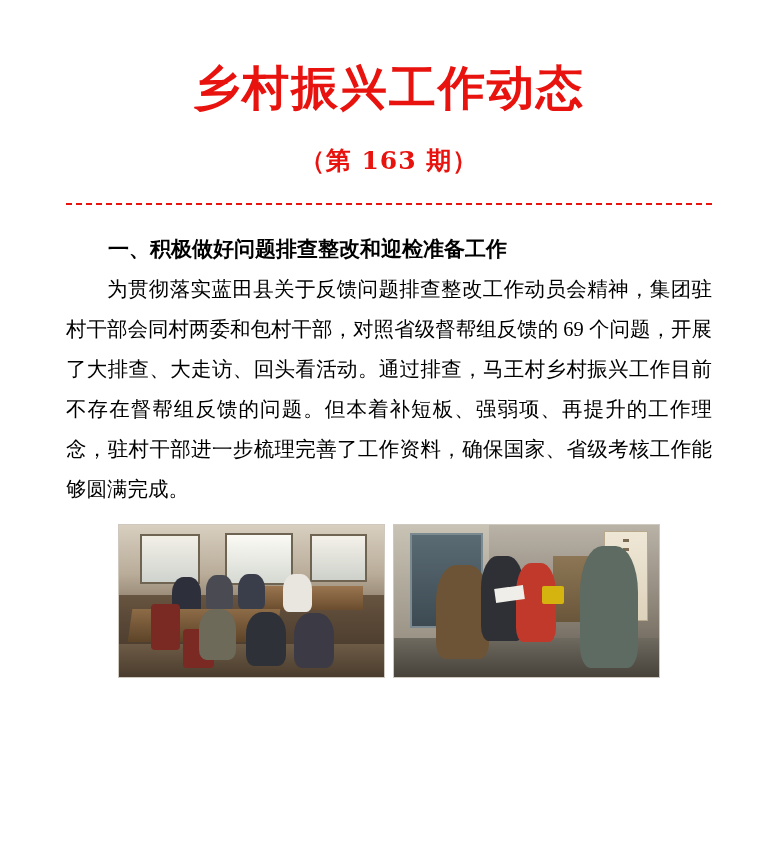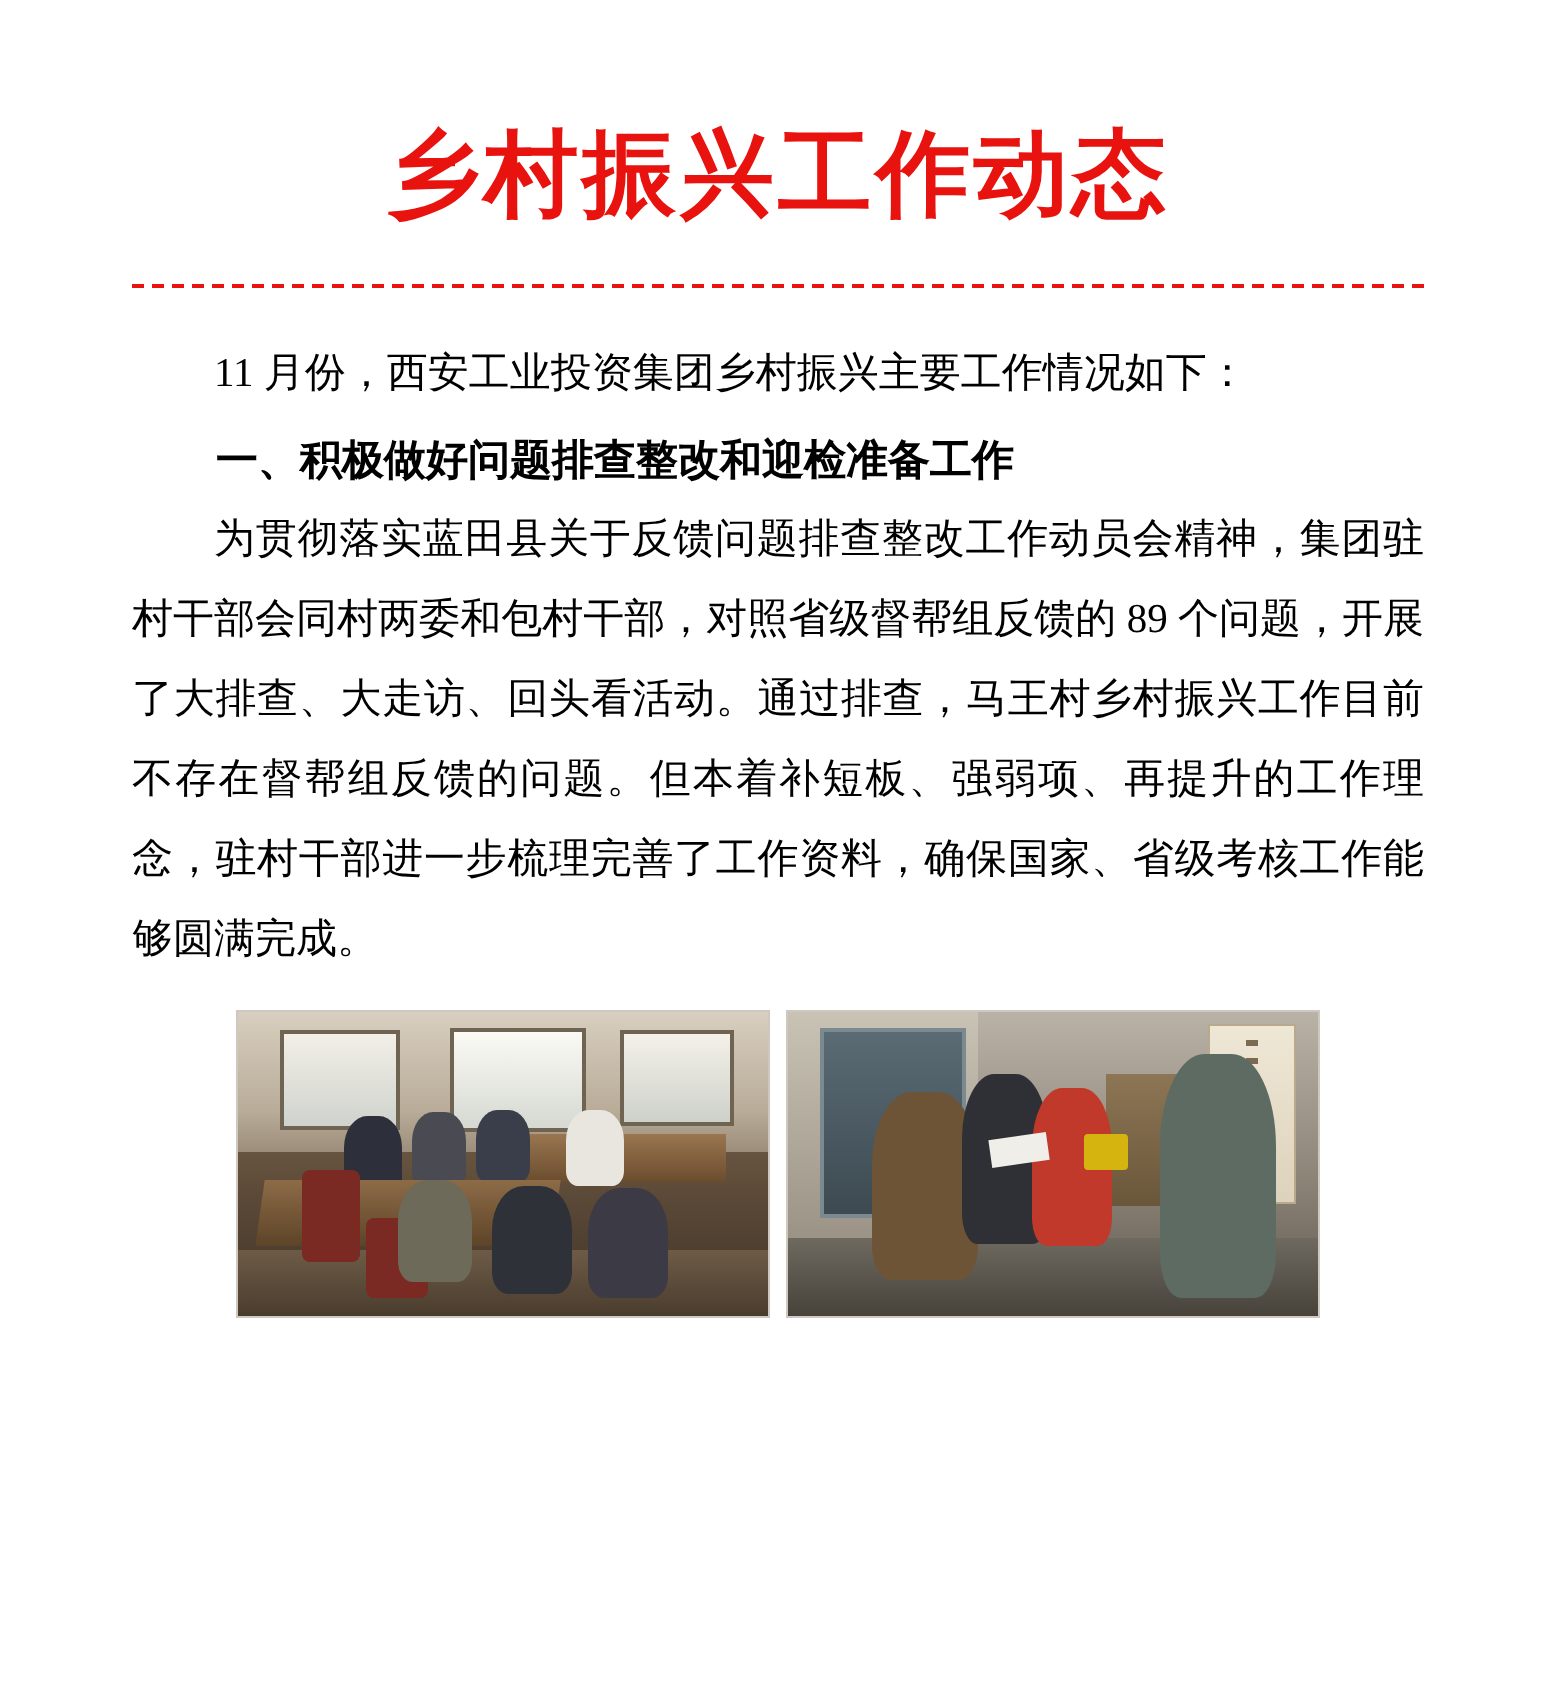--- a/index.html
+++ b/index.html
@@ -176,29 +176,29 @@
     background:#d6b40f; border-radius: 2px;
   }
 </style>
 </head>
 <body>
 
 <div class="page">
 
   <div class="doc-title">乡村振兴工作动态</div>
 
+  <div class="doc-issue">（第 163 期）</div>
 
   <div class="divider"></div>
 
   <div class="body-text">
-    <p class="para">11 月份，西安工业投资集团乡村振兴主要工作情况如下：</p>
 
     <p class="section-heading">一、积极做好问题排查整改和迎检准备工作</p>
 
-    <p class="para">为贯彻落实蓝田县关于反馈问题排查整改工作动员会精神，集团驻村干部会同村两委和包村干部，对照省级督帮组反馈的 89 个问题，开展了大排查、大走访、回头看活动。通过排查，马王村乡村振兴工作目前不存在督帮组反馈的问题。但本着补短板、强弱项、再提升的工作理念，驻村干部进一步梳理完善了工作资料，确保国家、省级考核工作能够圆满完成。</p>
+    <p class="para">为贯彻落实蓝田县关于反馈问题排查整改工作动员会精神，集团驻村干部会同村两委和包村干部，对照省级督帮组反馈的 69 个问题，开展了大排查、大走访、回头看活动。通过排查，马王村乡村振兴工作目前不存在督帮组反馈的问题。但本着补短板、强弱项、再提升的工作理念，驻村干部进一步梳理完善了工作资料，确保国家、省级考核工作能够圆满完成。</p>
   </div>
 
   <div class="photos">
 
     <div class="photo p1">
       <div class="wall"></div>
       <div class="win1"></div>
       <div class="win2"></div>
       <div class="win3"></div>
       <div class="table2"></div>

